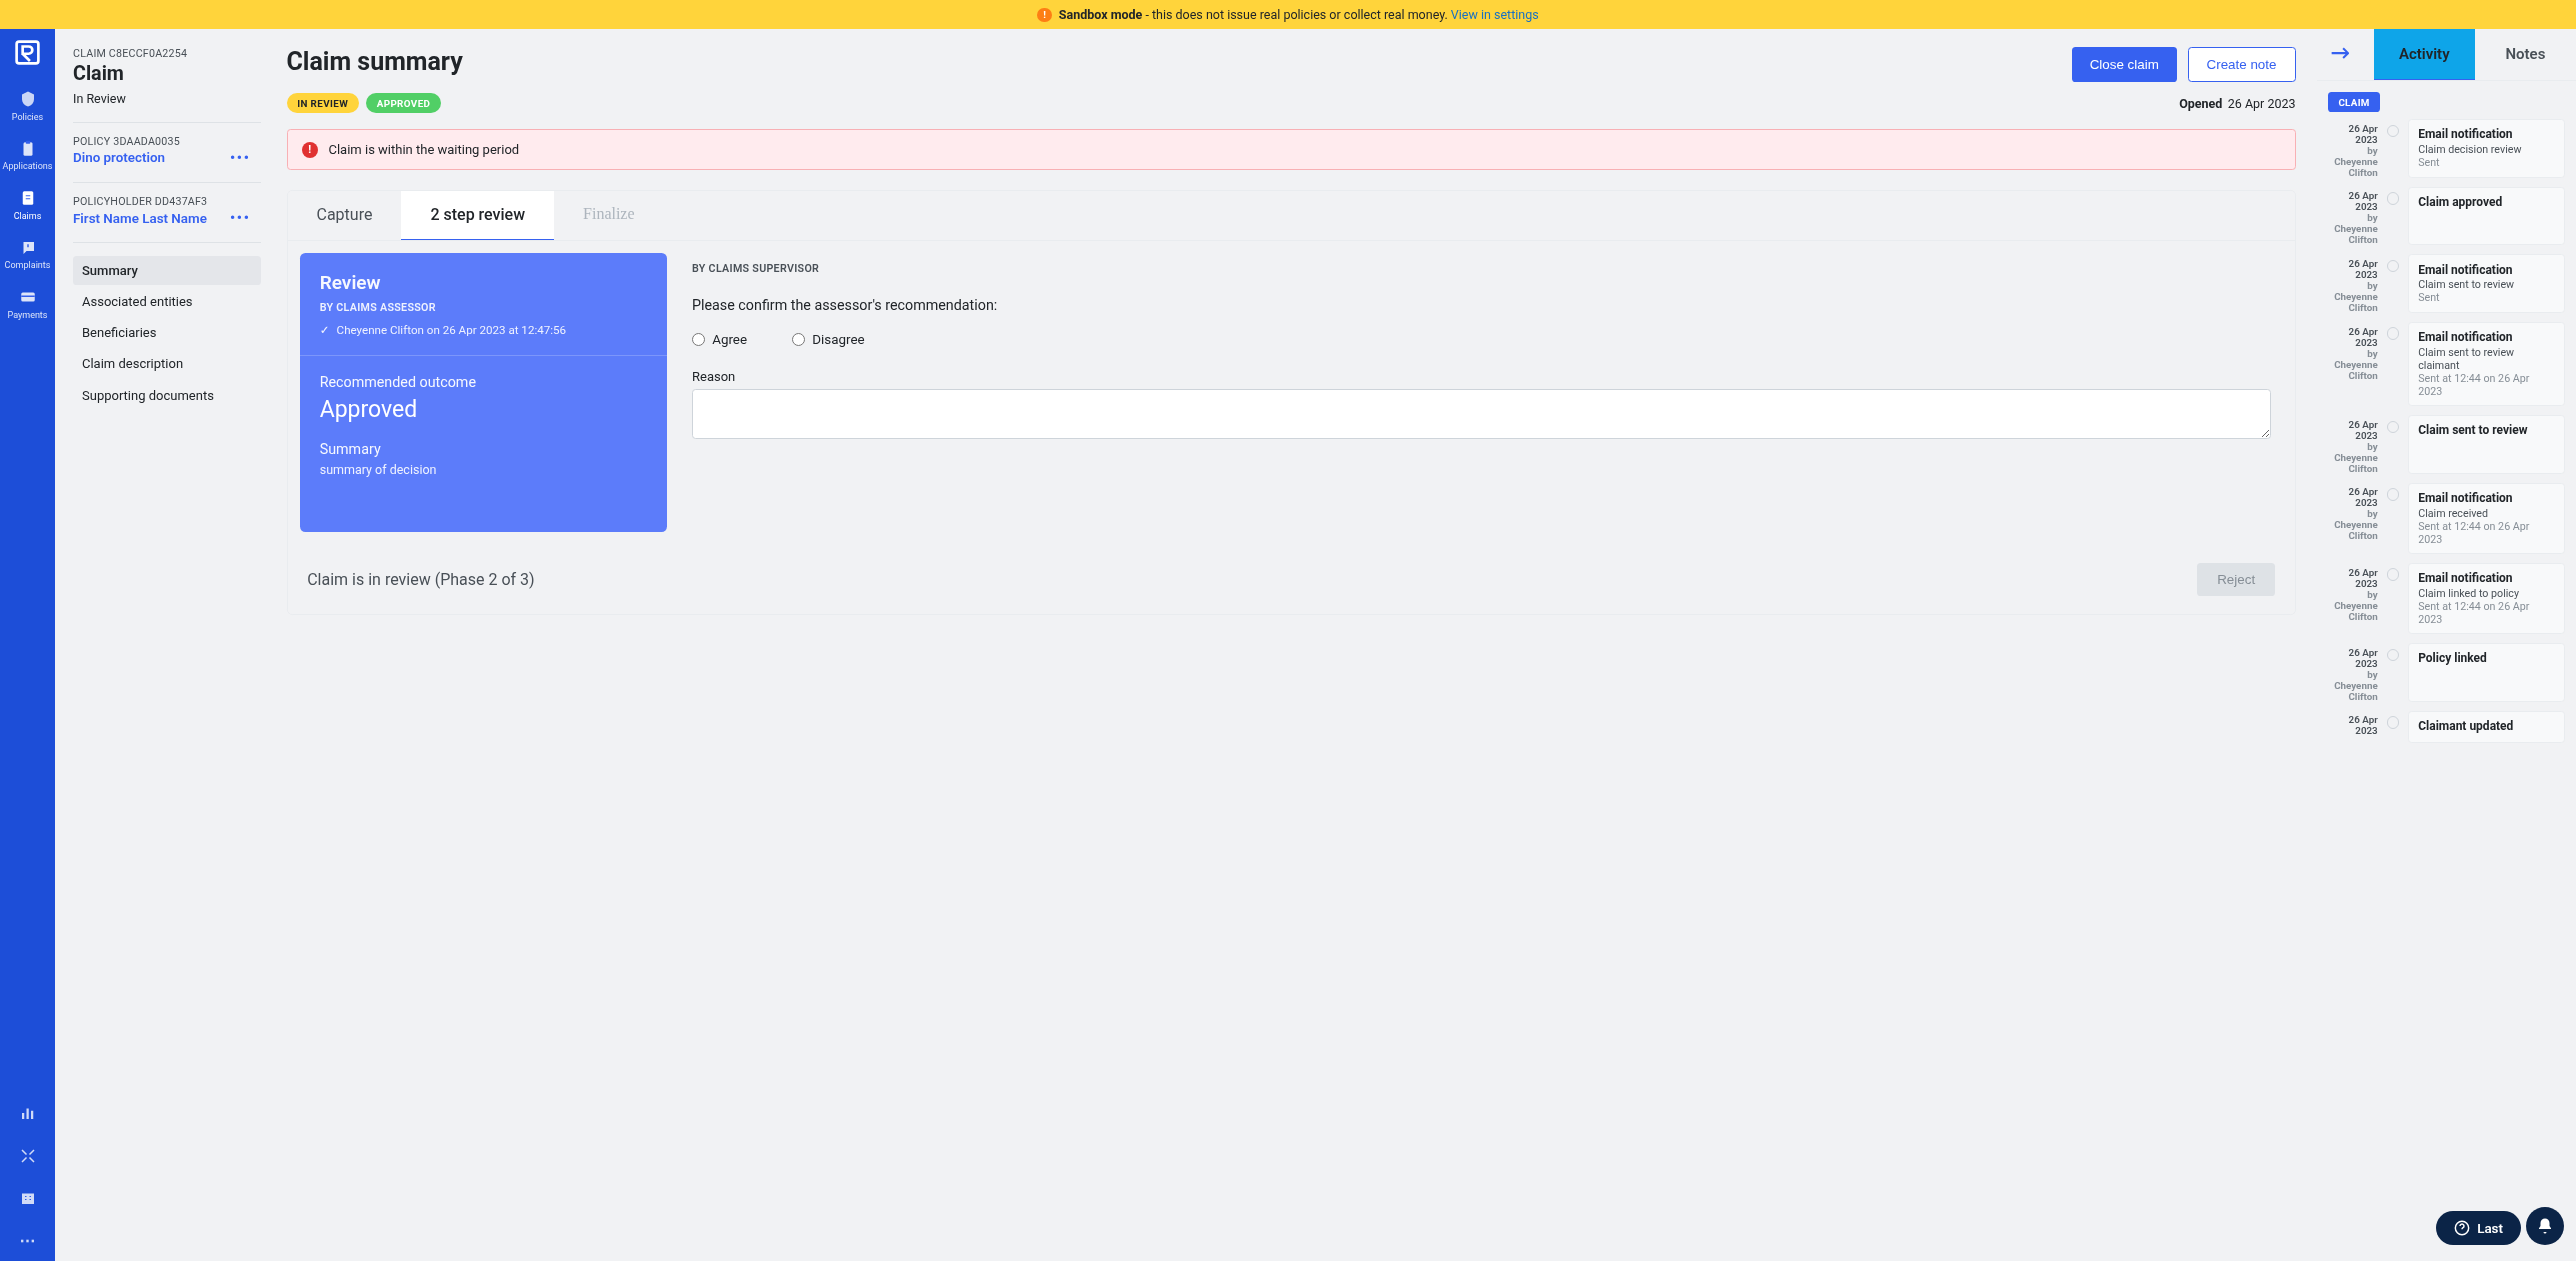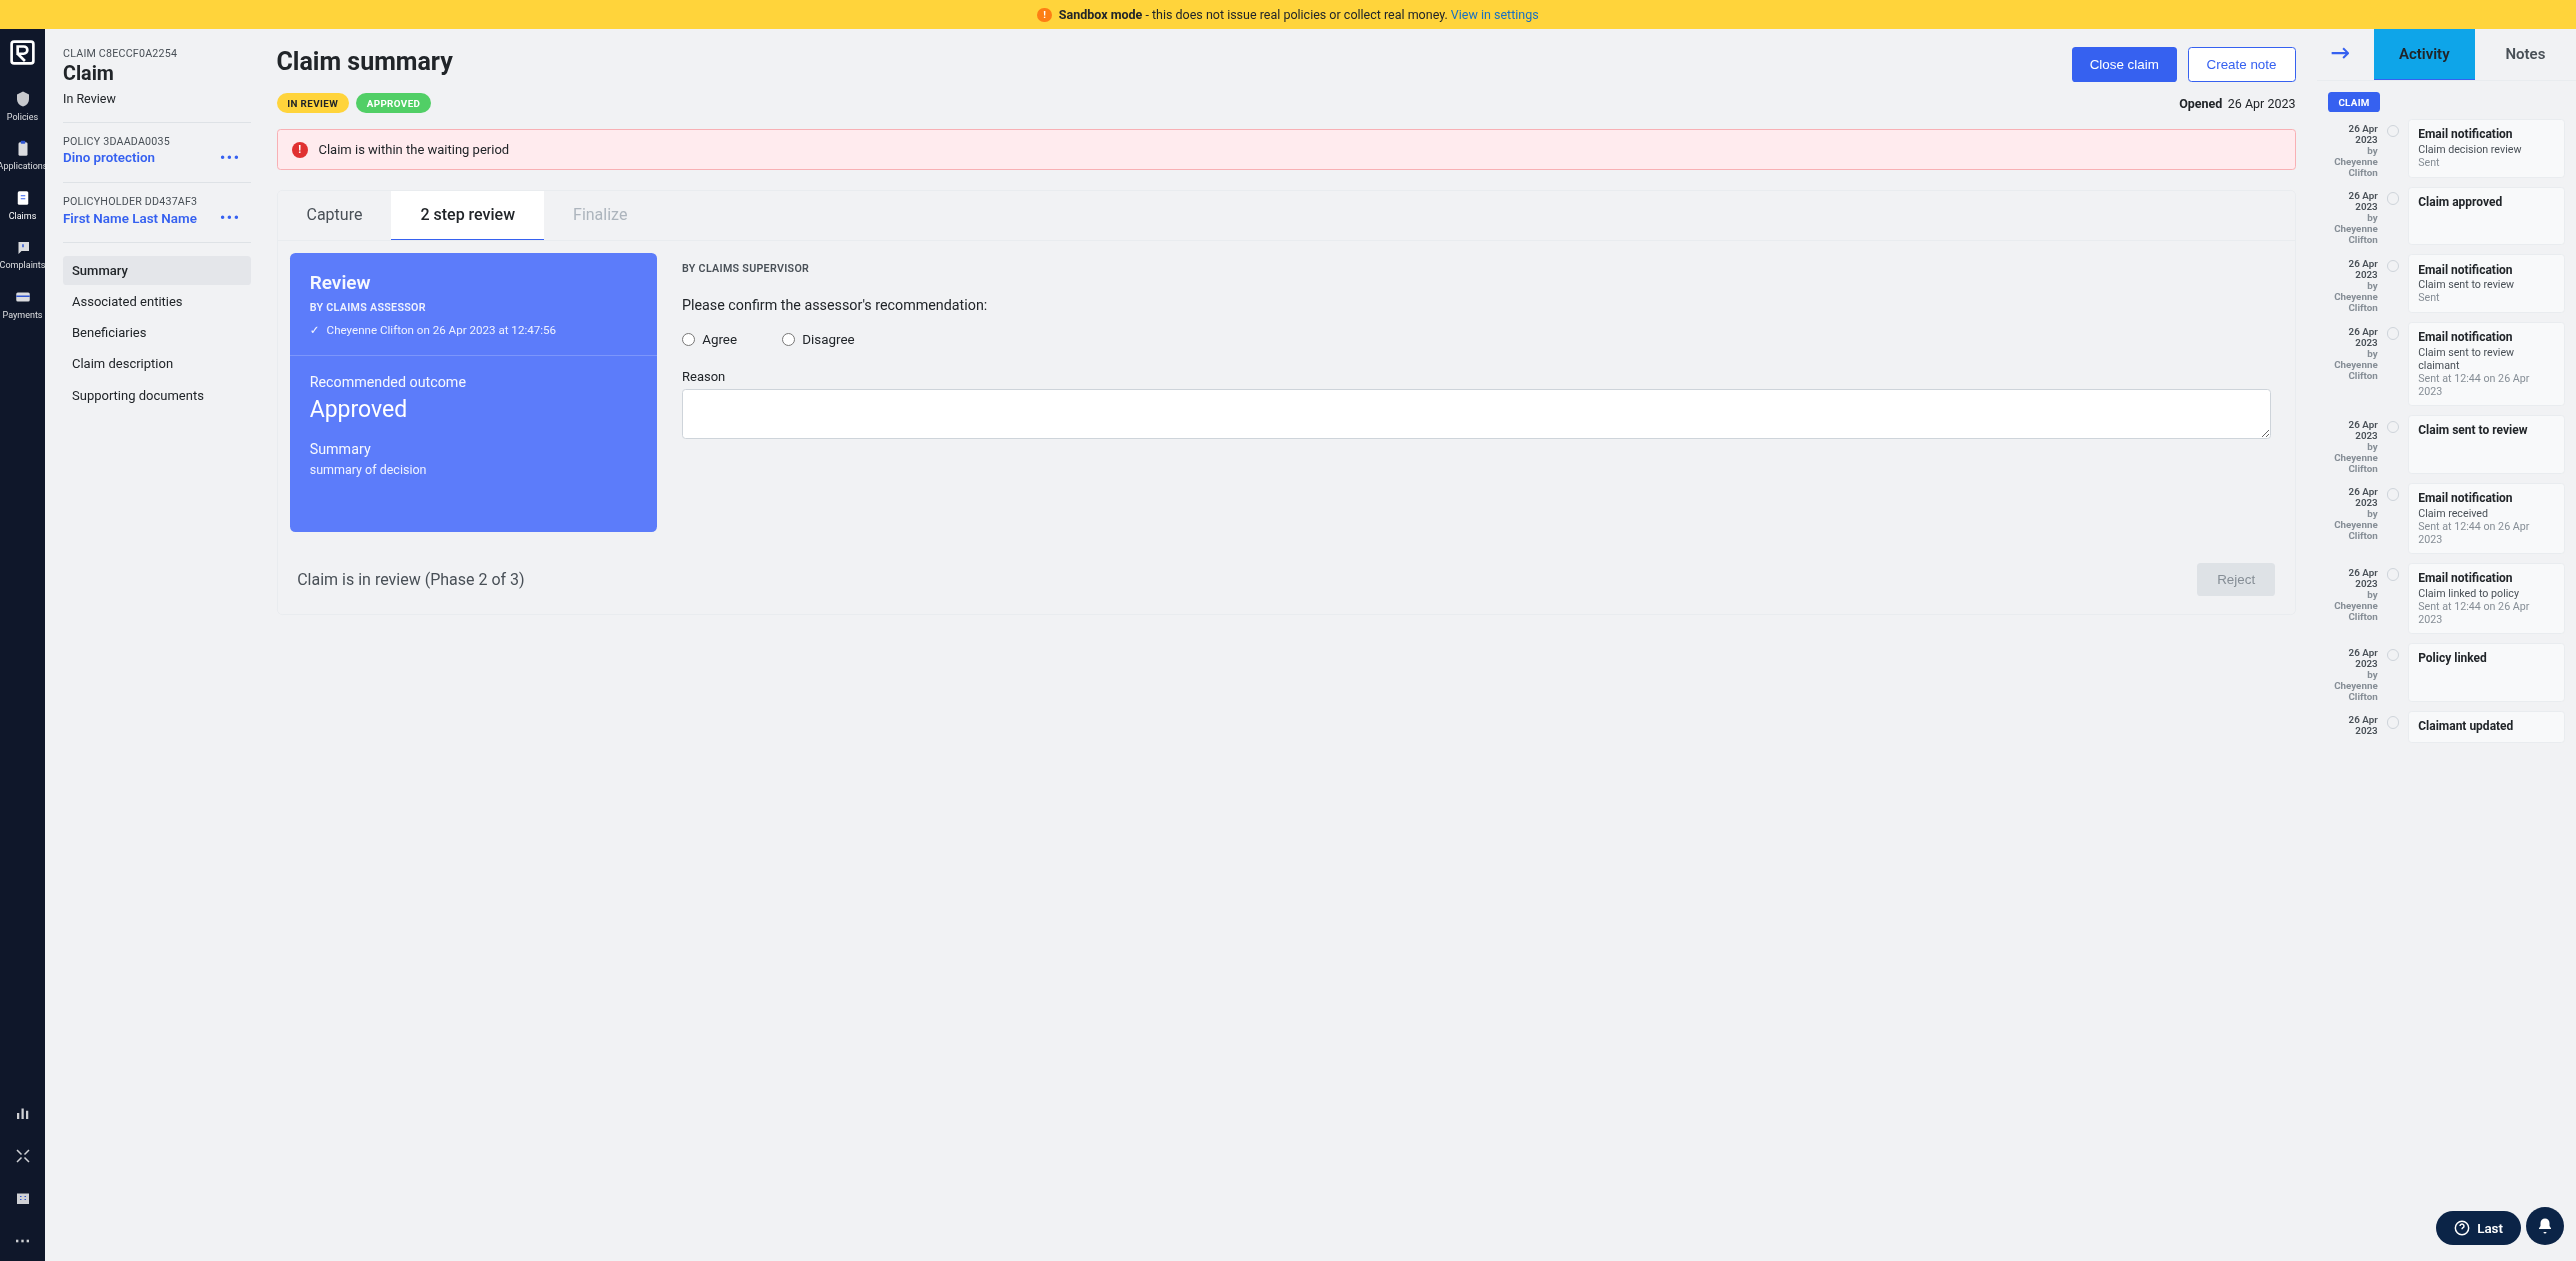--- a/index.html
+++ b/index.html
@@ -7,21 +7,21 @@
 .app { display: flex; flex-direction: column; height: 100vh; }
 
 
 .sandbox-banner { background: #ffd43b; padding: 7.2px 0; text-align: center; font-size: 12.5px; display: flex; align-items: center; justify-content: center; gap: 7.2px; }
 .sandbox-banner a { color: #1971c2; text-decoration: none; }
 .warn-icon { width: 14.3px; height: 14.3px; background: #fd7e14; border-radius: 50%; display: inline-flex; align-items: center; justify-content: center; color: white; font-weight: bold; font-size: 9.8px; }
 
 .layout { display: flex; flex: 1; min-height: 0; }
 
 
-.rail { width: 45px; background: #0f172a; display: flex; flex-direction: column; align-items: center; padding-top: 9px; }
+.rail { width: 55px; background: #1d4ed8; display: flex; flex-direction: column; align-items: center; padding-top: 9px; }
 .rail-logo { color: white; margin-bottom: 10.7px; }
 .rail-item { display: flex; flex-direction: column; align-items: center; color: white; font-size: 9px; padding: 9px 3.6px; width: 100%; cursor: pointer; opacity: 0.85; }
 .rail-item.active { opacity: 1; }
 .rail-item svg { margin-bottom: 3.6px; }
 .rail-spacer { flex: 1; }
 .rail-bottom-item { padding: 10.7px 0; color: white; opacity: 0.8; cursor: pointer; }
 
 
 .sidebar { width: 210px; background: #f1f2f4; padding: 18px 3.6px 18px 18px; overflow-y: auto; }
 .sidebar .label { font-size: 10.7px; color: #495057; letter-spacing: 0.2px; margin-bottom: 1.8px; }
@@ -53,21 +53,21 @@
 .opened strong { font-weight: 700; margin-right: 5.4px; }
 
 .alert { background: #ffebee; border: 0.9px solid #f8b0b4; border-radius: 3.6px; padding: 11.6px 14.3px; display: flex; align-items: center; gap: 10.7px; font-size: 13px; margin-bottom: 19.7px; }
 .alert-icon { width: 16px; height: 16px; background: #e03131; border-radius: 50%; display: flex; align-items: center; justify-content: center; color: white; font-weight: bold; font-size: 10.7px; flex-shrink: 0; }
 
 
 .review-card { border: 0.9px solid #e9ecef; border-radius: 5.4px; overflow: hidden; }
 .tabs { display: flex; background: #f1f2f4; border-bottom: 0.9px solid #e9ecef; }
 .tab { padding: 14.3px 29px; font-size: 16px; cursor: pointer; color: #495057; background: #f1f2f4; }
 .tab.active { background: white; border-bottom: 1.8px solid #3661f0; color: #212529; font-weight: 500; }
-.tab.disabled { color: #adb5bd; cursor: default; }
+.tab.disabled { color: #adb5bd; cursor: default; font-family: Liberation Serif, serif; }
 .review-body { display: flex; padding: 12.5px; gap: 25px; min-height: 304px; }
 .review-left { flex: 0 0 367px; background: #5c7cfa; color: white; border-radius: 5.4px; overflow: hidden; }
 .review-left-head { padding: 18px 19.7px; border-bottom: 0.9px solid rgba(255,255,255,0.2); }
 .review-left-head h3 { font-size: 19px; font-weight: 600; margin-bottom: 7.2px; opacity: 0.95; }
 .review-left-head .role { font-size: 10.7px; font-weight: 600; letter-spacing: 0.3px; margin-bottom: 9px; opacity: 0.9; }
 .review-left-head .signer { font-size: 11.6px; display: flex; align-items: center; gap: 7.2px; opacity: 0.9; }
 .review-left-body { padding: 18px 19.7px; }
 .review-left-body h4 { font-size: 14.3px; font-weight: 400; margin-bottom: 5.4px; opacity: 0.95; }
 .review-left-body .outcome { font-size: 23px; font-weight: 400; margin-bottom: 18px; }
 .review-left-body .sum { font-size: 12.5px; opacity: 0.9; }

